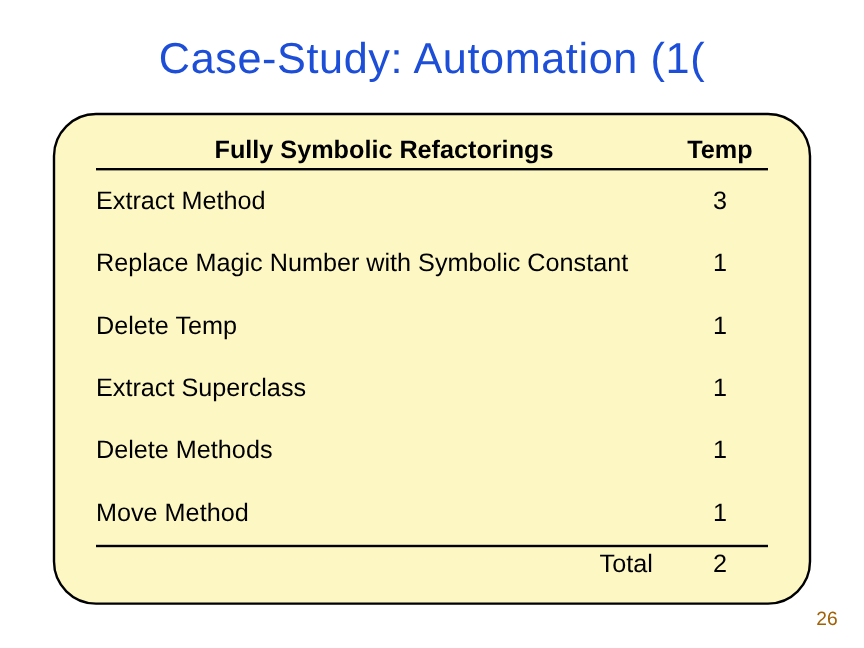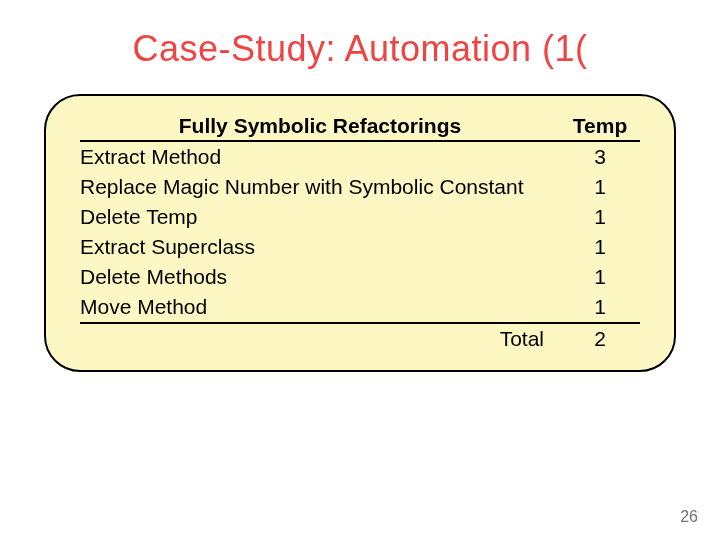--- a/index.html
+++ b/index.html
@@ -1,36 +1,36 @@
 <!DOCTYPE html>
 <html><head>
 <meta charset="utf-8">
 <style>
   * { margin: 0; padding: 0; box-sizing: border-box; }
   html, body { width: 720px; height: 540px; background: #fff; font-family: Arial, Helvetica, sans-serif; }
   .slide { width: 720px; height: 540px; position: relative; padding: 28px 44px 0 44px; }
-  .title { color: #ef4444; font-size: 36px; font-weight: 400; text-align: center; margin-bottom: 24px; letter-spacing: 0.5px; }
+  .title { color: #1d4ed8; font-size: 36px; font-weight: 400; text-align: center; margin-bottom: 24px; letter-spacing: 0.5px; }
   .box {
     background: #fdf7c3;
     border: 2.5px solid #000;
     border-radius: 36px;
     padding: 18px 34px 16px 34px;
     width: 100%;
   }
   table { width: 100%; border-collapse: collapse; font-size: 21px; color: #000; }
   thead th { font-weight: 700; text-align: center; padding-bottom: 2px; }
   thead th:last-child { text-align: center; width: 80px; }
   .hr-row td { border-top: 2px solid #000; padding: 0; height: 0; }
-  tbody td { padding: 3px 0; }
+  tbody td { padding: 14px 0; }
   tbody td:first-child { text-align: left; }
   tbody td:last-child { text-align: center; width: 80px; }
   tfoot td { padding: 3px 0; margin-top: 20px; }
   tfoot .total-label { text-align: right; padding-right: 16px; }
   tfoot .total-val { text-align: center; width: 80px; }
-  .pagenum { position: absolute; bottom: 14px; right: 22px; font-size: 16px; color: #737373; }
+  .pagenum { position: absolute; bottom: 14px; right: 22px; font-size: 16px; color: #a16207; }
 </style>
 </head>
 <body>
 
 <div class="slide">
   <h1 class="title">Case-Study: Automation (1(</h1>
 
   <div class="box">
     <table>
       <thead>

